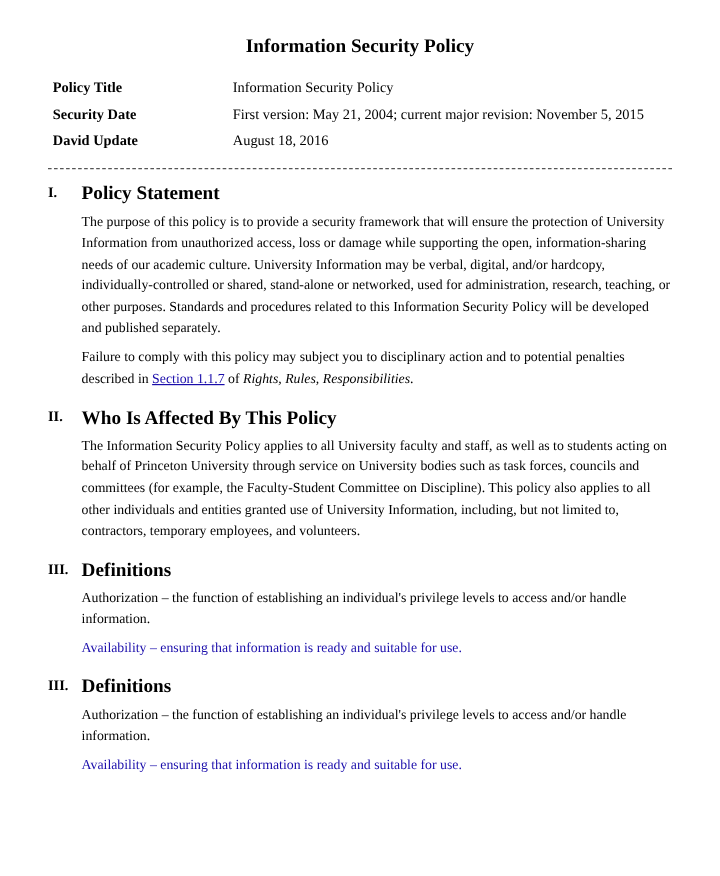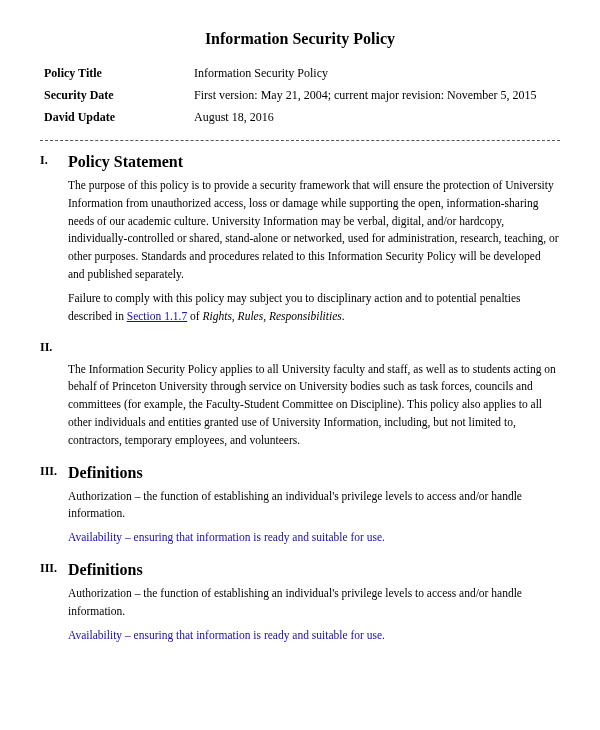--- a/index.html
+++ b/index.html
@@ -124,20 +124,21 @@
         <span class="section-title">Policy Statement</span>
       </div>
       <div class="section-body">
         <p>The purpose of this policy is to provide a security framework that will ensure the protection of University Information from unauthorized access, loss or damage while supporting the open, information-sharing needs of our academic culture. University Information may be verbal, digital, and/or hardcopy, individually-controlled or shared, stand-alone or networked, used for administration, research, teaching, or other purposes. Standards and procedures related to this Information Security Policy will be developed and published separately.</p>
         <p>Failure to comply with this policy may subject you to disciplinary action and to potential penalties described in <a class="link-text">Section 1.1.7</a> of <em class="italic-text">Rights, Rules, Responsibilities</em>.</p>
       </div>
     </div>
     <div class="section">
       <div class="section-header">
         <span class="section-num">II.</span>
+        <span class="section-title">Who Is Affected By This Policy</span>
       </div>
       <div class="section-body">
         <p>The Information Security Policy applies to all University faculty and staff, as well as to students acting on behalf of Princeton University through service on University bodies such as task forces, councils and committees (for example, the Faculty-Student Committee on Discipline). This policy also applies to all other individuals and entities granted use of University Information, including, but not limited to, contractors, temporary employees, and volunteers.</p>
       </div>
     </div>
     <div class="section">
       <div class="section-header">
         <span class="section-num">III.</span>
         <span class="section-title">Definitions</span>
       </div>

